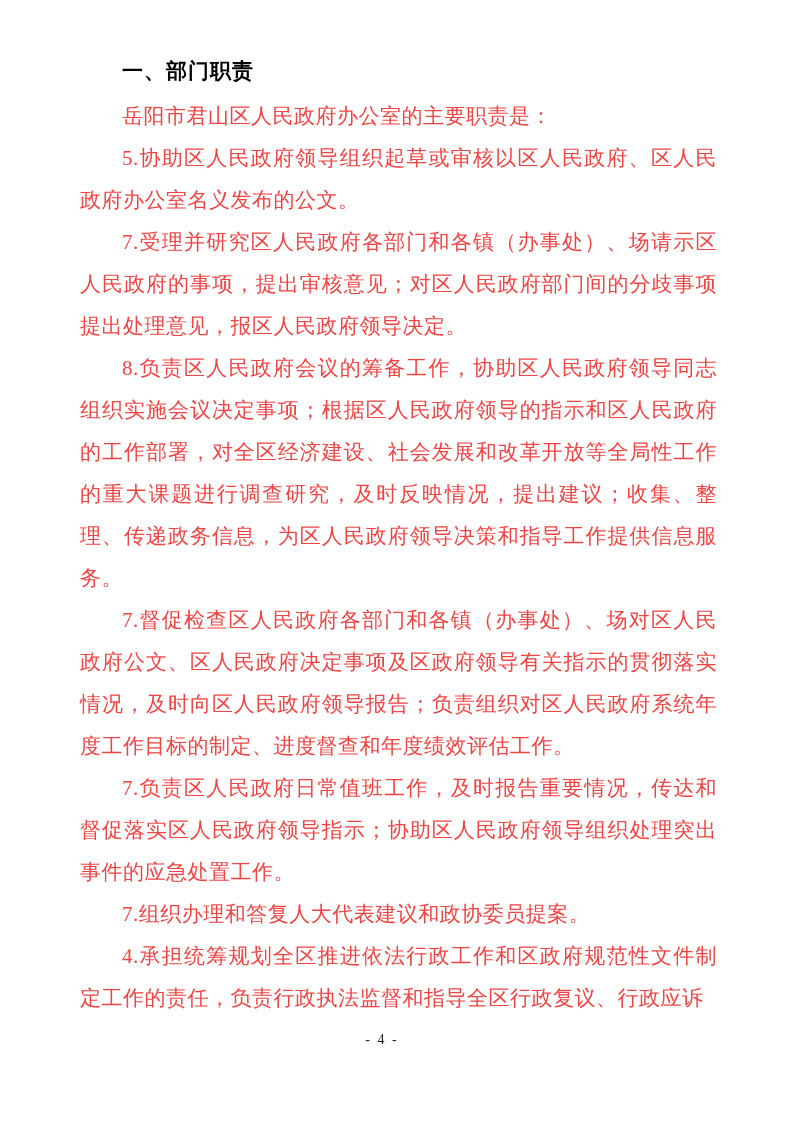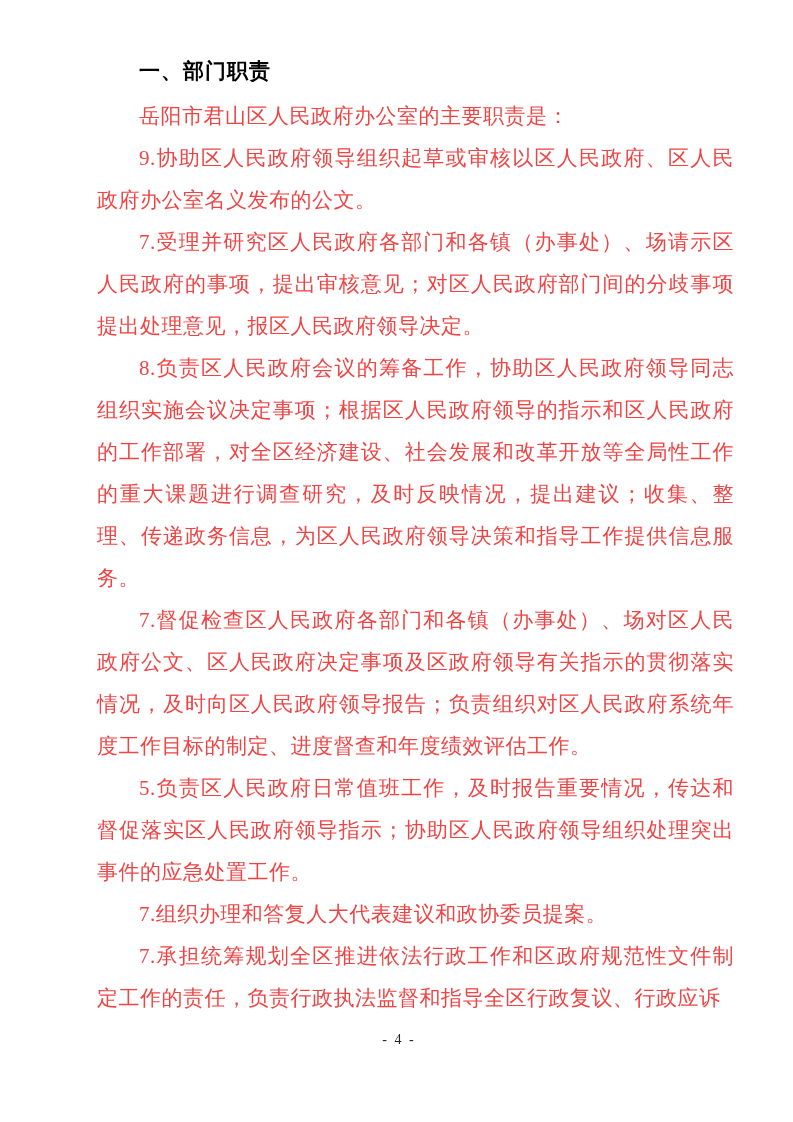--- a/index.html
+++ b/index.html
@@ -9,21 +9,20 @@
     background: #ffffff;
   }
   .page {
     position: relative;
     width: 764px;
     height: 1122px;
     background: #ffffff;
     overflow: hidden;
     font-family: "Liberation Serif", "DejaVu Serif", serif;
     color: #1a1a1a;
-    margin-left: 17px;
   }
   .content {
     position: absolute;
     top: 50px;
     left: 80px;
     width: 637px;
   }
   .heading {
     margin: 0 0 3px 0;
     font-family: "Liberation Sans", "DejaVu Sans", sans-serif;
@@ -54,22 +53,22 @@
     color: #222222;
   }
 </style>
 </head>
 <body>
 
 <div class="page">
   <div class="content">
     <h2 class="heading">一、部门职责</h2>
     <p class="para">岳阳市君山区人民政府办公室的主要职责是：</p>
-    <p class="para">9.协助区人民政府领导组织起草或审核以区人民政府、区人民政府办公室名义发布的公文。</p>
+    <p class="para">5.协助区人民政府领导组织起草或审核以区人民政府、区人民政府办公室名义发布的公文。</p>
     <p class="para">7.受理并研究区人民政府各部门和各镇（办事处）、场请示区人民政府的事项，提出审核意见；对区人民政府部门间的分歧事项提出处理意见，报区人民政府领导决定。</p>
     <p class="para">8.负责区人民政府会议的筹备工作，协助区人民政府领导同志组织实施会议决定事项；根据区人民政府领导的指示和区人民政府的工作部署，对全区经济建设、社会发展和改革开放等全局性工作的重大课题进行调查研究，及时反映情况，提出建议；收集、整理、传递政务信息，为区人民政府领导决策和指导工作提供信息服务。</p>
     <p class="para">7.督促检查区人民政府各部门和各镇（办事处）、场对区人民政府公文、区人民政府决定事项及区政府领导有关指示的贯彻落实情况，及时向区人民政府领导报告；负责组织对区人民政府系统年度工作目标的制定、进度督查和年度绩效评估工作。</p>
-    <p class="para">5.负责区人民政府日常值班工作，及时报告重要情况，传达和督促落实区人民政府领导指示；协助区人民政府领导组织处理突出事件的应急处置工作。</p>
+    <p class="para">7.负责区人民政府日常值班工作，及时报告重要情况，传达和督促落实区人民政府领导指示；协助区人民政府领导组织处理突出事件的应急处置工作。</p>
     <p class="para">7.组织办理和答复人大代表建议和政协委员提案。</p>
-    <p class="para">7.承担统筹规划全区推进依法行政工作和区政府规范性文件制定工作的责任，负责行政执法监督和指导全区行政复议、行政应诉</p>
+    <p class="para">4.承担统筹规划全区推进依法行政工作和区政府规范性文件制定工作的责任，负责行政执法监督和指导全区行政复议、行政应诉</p>
   </div>
   <div class="footer">- 4 -</div>
 </div>
 
 </body></html>

